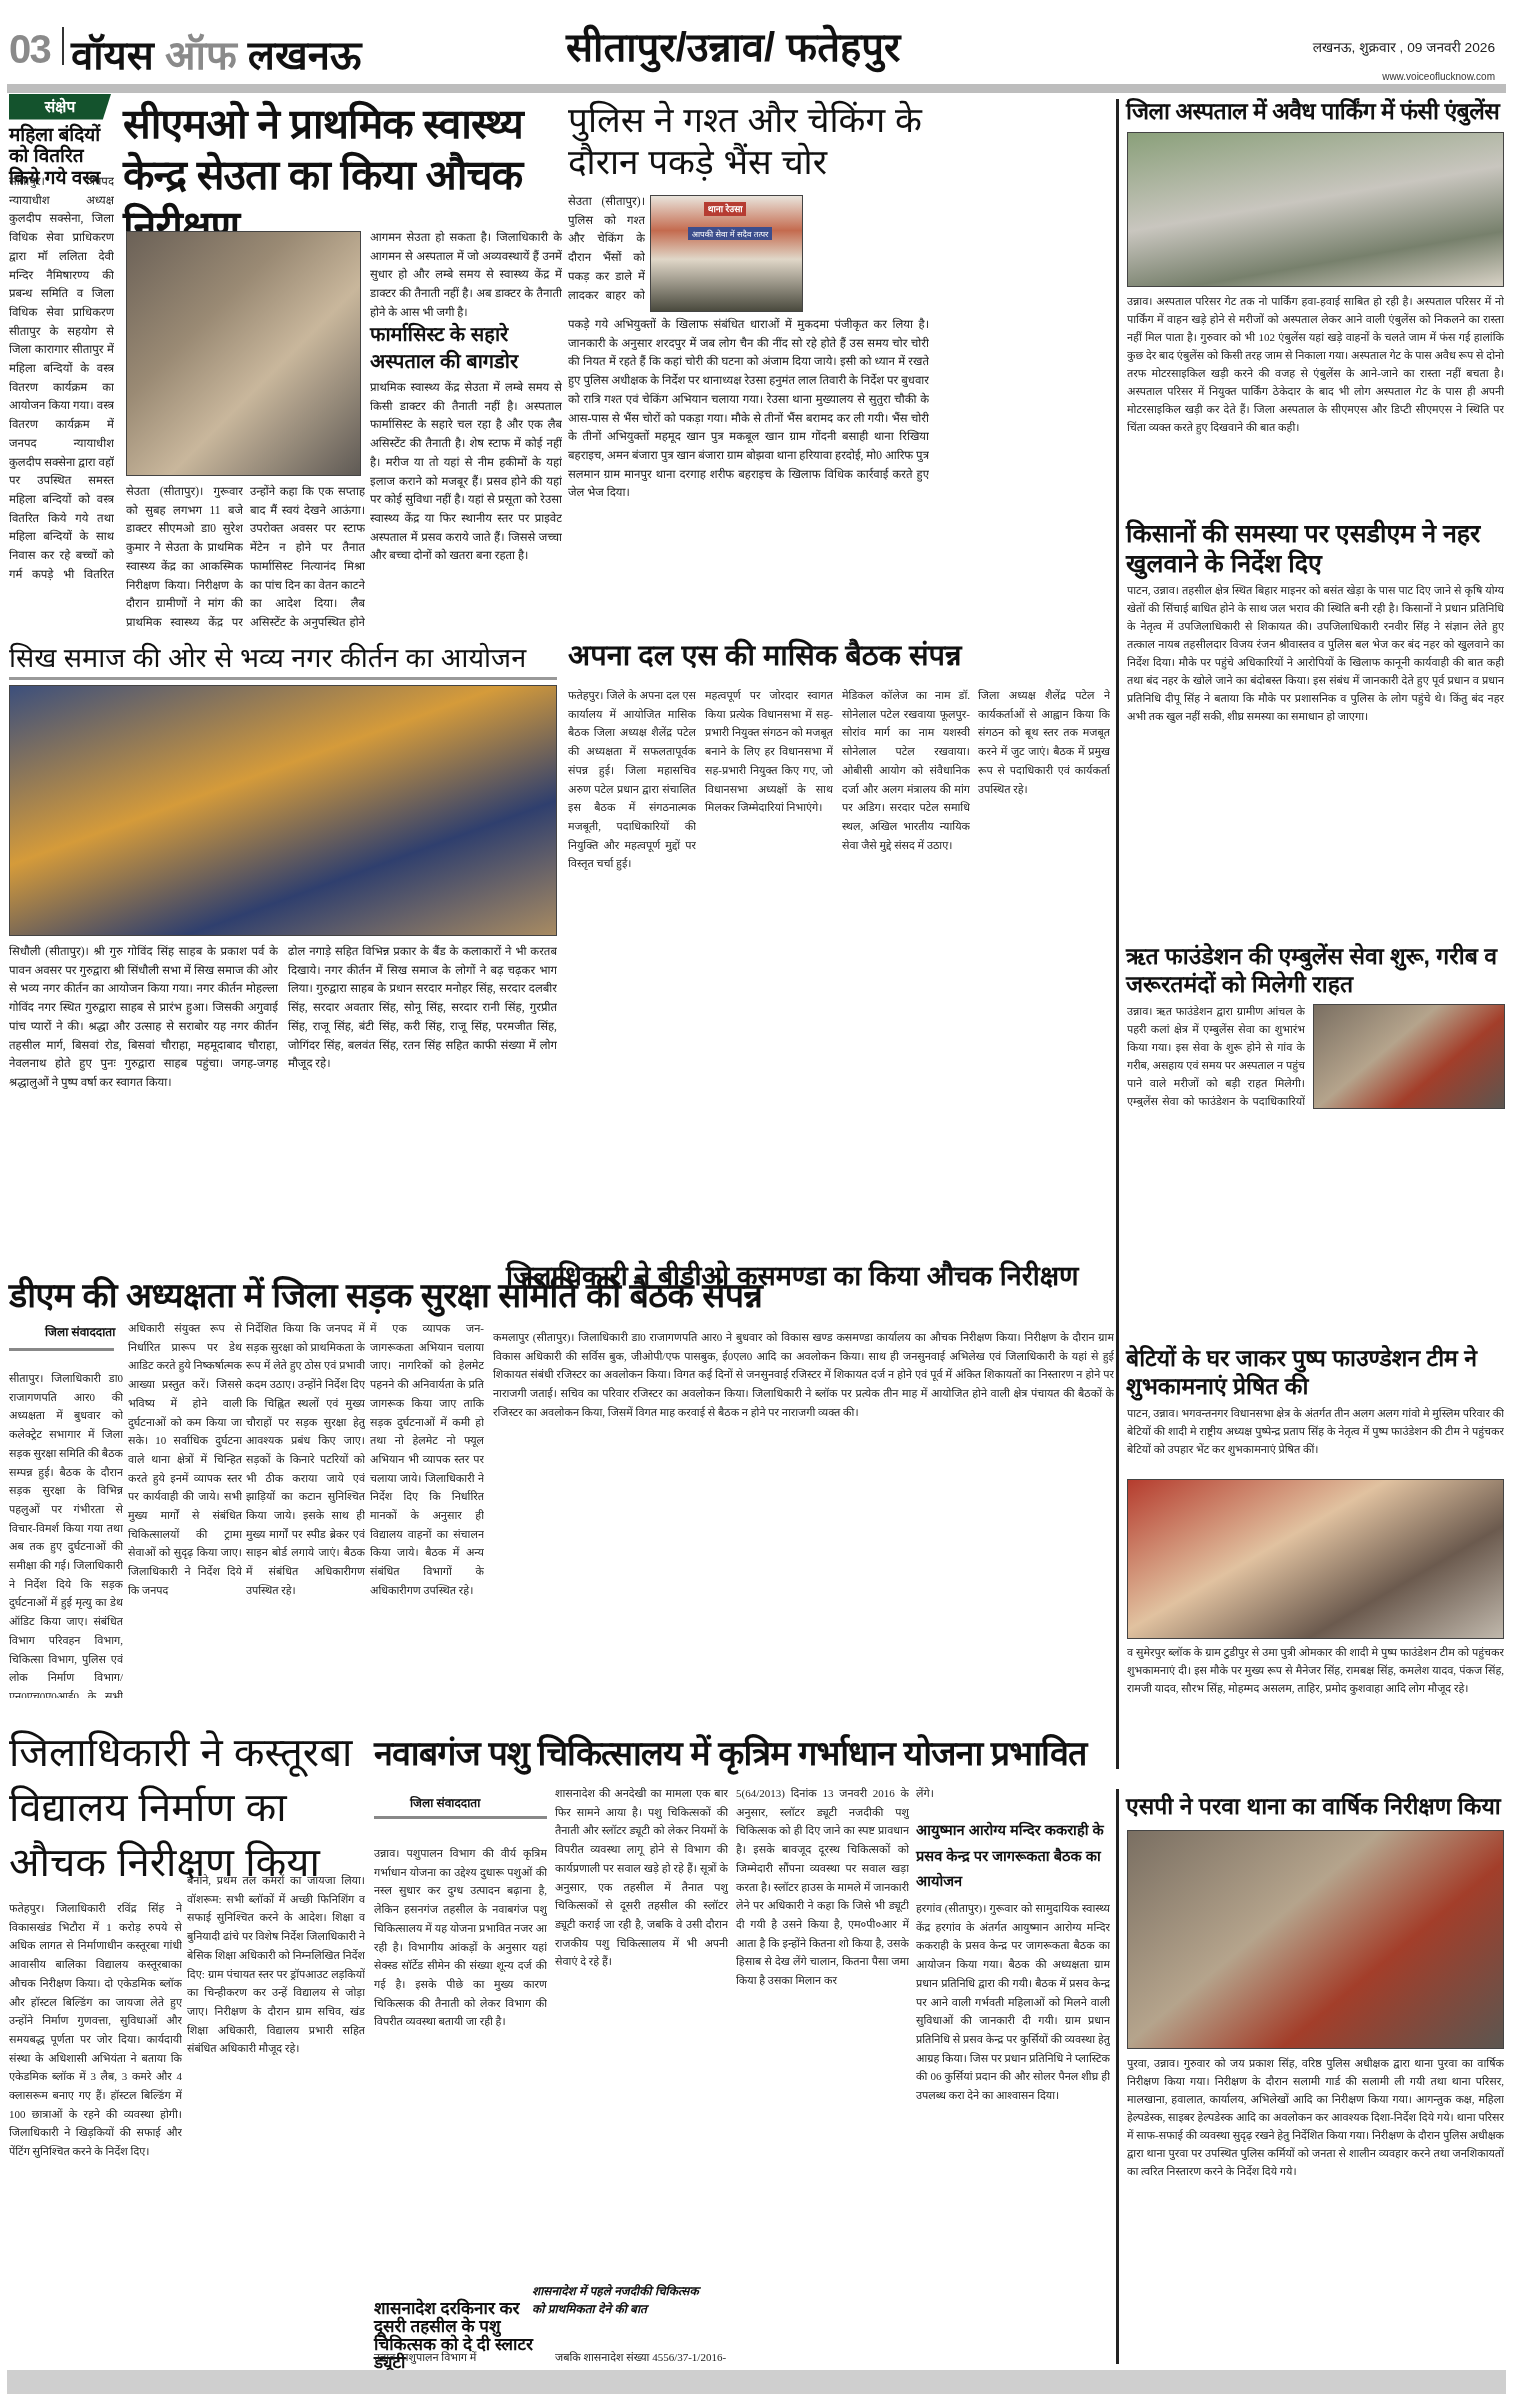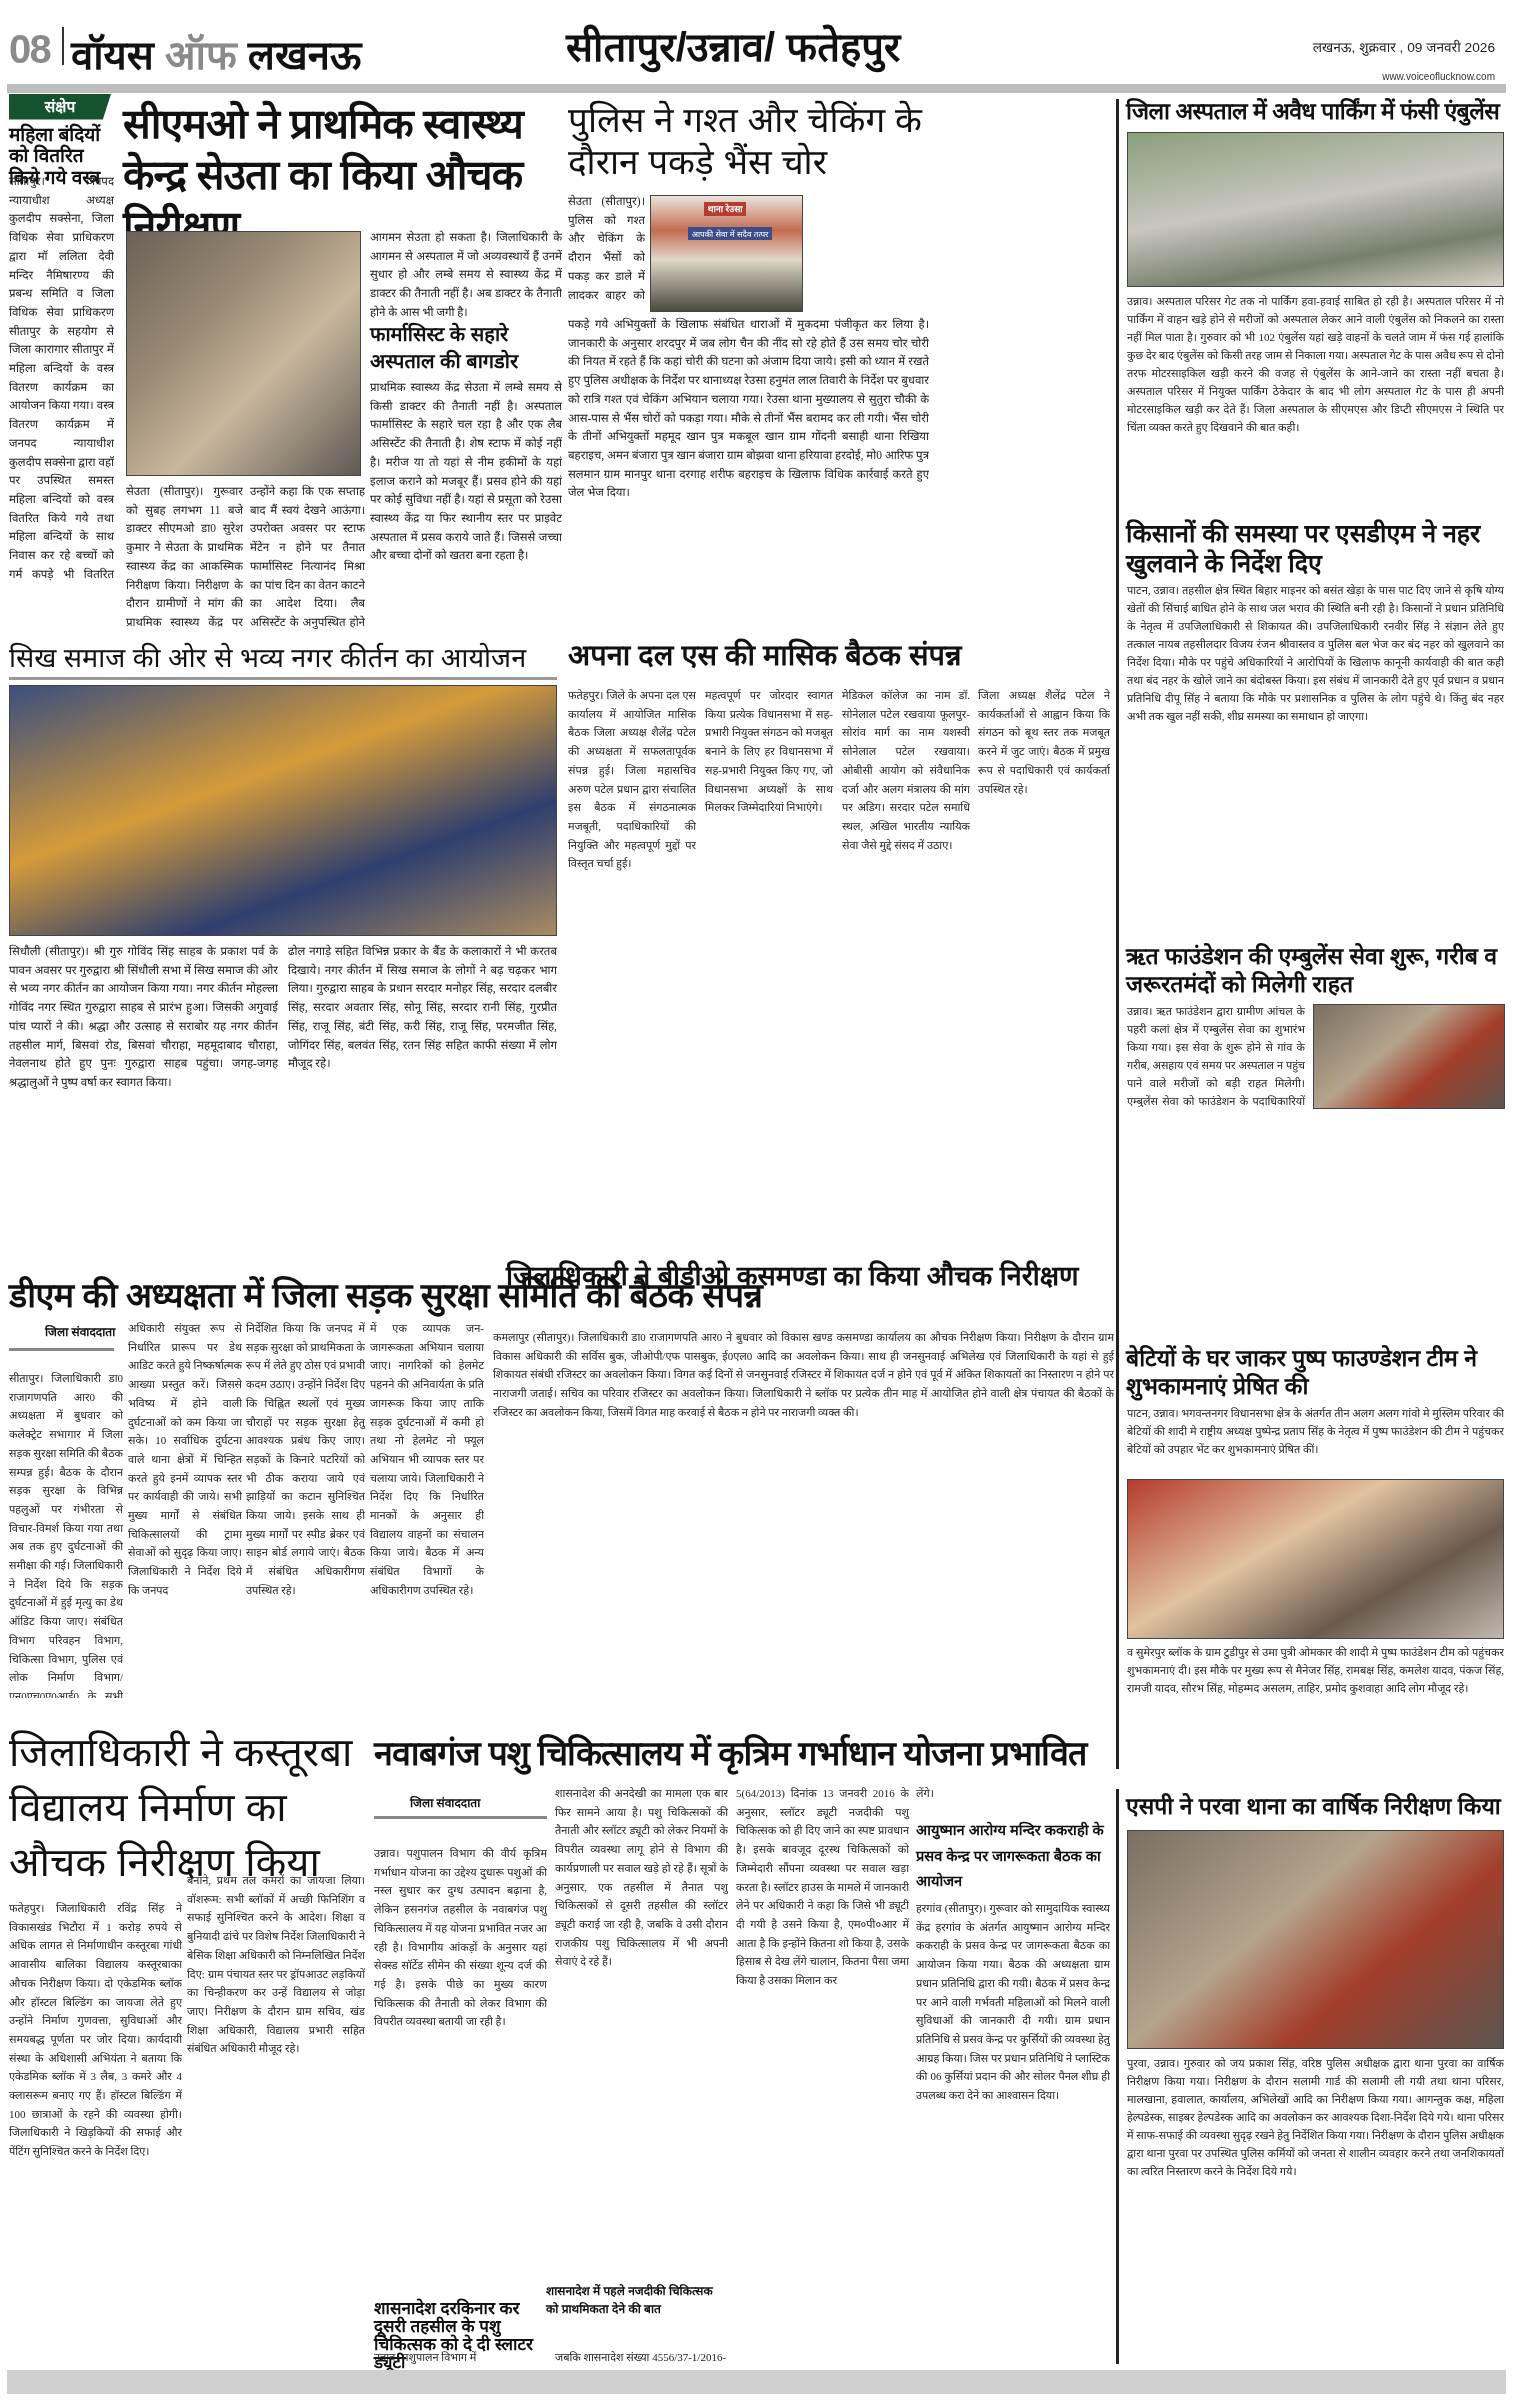--- a/index.html
+++ b/index.html
@@ -26,21 +26,21 @@
   .photo.red{background:linear-gradient(150deg,#b53c2e 0%,#e1c2a0 40%,#6b5a4e 70%,#c0b8ac 100%);}
   .photo.crowd{background:linear-gradient(140deg,#7a6f62 0%,#b5a48c 40%,#a33e2a 65%,#5c5650 100%);}
   .rule-v{background:#222;width:2.7px;}
   .rule-h{background:#888;height:2.7px;}
   .sanksh{left:9px;top:94px;width:102px;height:25.6px;background:#14532d;color:#fff;font:bold 15.5px "Liberation Sans",sans-serif;text-align:center;line-height:25.6px;clip-path:polygon(0 0,100% 0,92% 100%,0 100%);}
   .byline{font:bold 12px "Liberation Sans",sans-serif;color:#111;padding-left:36px;}
 </style>
 </head>
 <body>
 
-<div class="abs pageno">08</div>
+<div class="abs pageno">03</div>
 <div class="abs vbar"></div>
 <div class="abs paper">
   <span>वॉयस</span>
   <span class="gray">ऑफ</span>
   <span>लखनऊ</span>
 </div>
 <div class="abs region">सीतापुर/उन्नाव/ फतेहपुर</div>
 <div class="abs dateline">लखनऊ, शुक्रवार , 09 जनवरी 2026</div>
 <div class="abs site">www.voiceoflucknow.com</div>
 <div class="abs topband"></div>
@@ -115,21 +115,21 @@
 <div class="abs body" style="left:9px;top:1899px;width:173px;height:465px;font-size:11px;">फतेहपुर। जिलाधिकारी रविंद्र सिंह ने विकासखंड भिटौरा में 1 करोड़ रुपये से अधिक लागत से निर्माणाधीन कस्तूरबा गांधी आवासीय बालिका विद्यालय कस्तूरबाका औचक निरीक्षण किया। दो एकेडमिक ब्लॉक और हॉस्टल बिल्डिंग का जायजा लेते हुए उन्होंने निर्माण गुणवत्ता, सुविधाओं और समयबद्ध पूर्णता पर जोर दिया। कार्यदायी संस्था के अधिशासी अभियंता ने बताया कि एकेडमिक ब्लॉक में 3 लैब, 3 कमरे और 4 क्लासरूम बनाए गए हैं। हॉस्टल बिल्डिंग में 100 छात्राओं के रहने की व्यवस्था होगी। जिलाधिकारी ने खिड़कियों की सफाई और पेंटिंग सुनिश्चित करने के निर्देश दिए।</div>
 <div class="abs body" style="left:187px;top:1871px;width:178px;height:493px;font-size:11px;">बनाने, प्रथम तल कमरों का जायजा लिया। वॉशरूम: सभी ब्लॉकों में अच्छी फिनिशिंग व सफाई सुनिश्चित करने के आदेश। शिक्षा व बुनियादी ढांचे पर विशेष निर्देश जिलाधिकारी ने बेसिक शिक्षा अधिकारी को निम्नलिखित निर्देश दिए: ग्राम पंचायत स्तर पर ड्रॉपआउट लड़कियों का चिन्हीकरण कर उन्हें विद्यालय से जोड़ा जाए। निरीक्षण के दौरान ग्राम सचिव, खंड शिक्षा अधिकारी, विद्यालय प्रभारी सहित संबंधित अधिकारी मौजूद रहे।</div>
 
 <div class="abs h" style="left:374px;top:1734px;width:739px;font-size:34px;letter-spacing:-0.9px;">नवाबगंज पशु चिकित्सालय में कृत्रिम गर्भाधान योजना प्रभावित</div>
 <div class="abs byline" style="left:374px;top:1794px;">जिला संवाददाता</div>
 <div class="abs rule-h" style="left:374px;top:1816px;width:173px;"></div>
 <div class="abs body" style="left:374px;top:1844px;width:173px;height:456px;font-size:11px;">उन्नाव। पशुपालन विभाग की वीर्य कृत्रिम गर्भाधान योजना का उद्देश्य दुधारू पशुओं की नस्ल सुधार कर दुग्ध उत्पादन बढ़ाना है, लेकिन हसनगंज तहसील के नवाबगंज पशु चिकित्सालय में यह योजना प्रभावित नजर आ रही है। विभागीय आंकड़ों के अनुसार यहां सेक्स्ड सॉर्टेड सीमेन की संख्या शून्य दर्ज की गई है। इसके पीछे का मुख्य कारण चिकित्सक की तैनाती को लेकर विभाग की विपरीत व्यवस्था बतायी जा रही है।</div>
 <div class="abs h" style="left:374px;top:2300px;width:173px;font-size:17px;line-height:18px;">शासनादेश दरकिनार कर दूसरी तहसील के पशु चिकित्सक को दे दी स्लाटर ड्यूटी</div>
 <div class="abs body" style="left:374px;top:2348px;width:173px;height:20px;font-size:11px;">उन्नाव। पशुपालन विभाग में</div>
 <div class="abs body" style="left:555px;top:1784px;width:173px;height:493px;font-size:11px;">शासनादेश की अनदेखी का मामला एक बार फिर सामने आया है। पशु चिकित्सकों की तैनाती और स्लॉटर ड्यूटी को लेकर नियमों के विपरीत व्यवस्था लागू होने से विभाग की कार्यप्रणाली पर सवाल खड़े हो रहे हैं। सूत्रों के अनुसार, एक तहसील में तैनात पशु चिकित्सकों से दूसरी तहसील की स्लॉटर ड्यूटी कराई जा रही है, जबकि वे उसी दौरान राजकीय पशु चिकित्सालय में भी अपनी सेवाएं दे रहे हैं।</div>
-<div class="abs h" style="left:546px;top:2282px;width:173px;font-size:12px;line-height:18px;">शासनादेश में पहले नजदीकी चिकित्सक को प्राथमिकता देने की बात</div>
+<div class="abs h" style="left:532px;top:2282px;width:173px;font-size:12px;line-height:18px;font-style:italic;">शासनादेश में पहले नजदीकी चिकित्सक को प्राथमिकता देने की बात</div>
 <div class="abs body" style="left:555px;top:2348px;width:173px;height:20px;font-size:11px;">जबकि शासनादेश संख्या 4556/37-1/2016-</div>
 <div class="abs body" style="left:736px;top:1784px;width:173px;height:584px;font-size:11px;">5(64/2013) दिनांक 13 जनवरी 2016 के अनुसार, स्लॉटर ड्यूटी नजदीकी पशु चिकित्सक को ही दिए जाने का स्पष्ट प्रावधान है। इसके बावजूद दूरस्थ चिकित्सकों को जिम्मेदारी सौंपना व्यवस्था पर सवाल खड़ा करता है। स्लॉटर हाउस के मामले में जानकारी लेने पर अधिकारी ने कहा कि जिसे भी ड्यूटी दी गयी है उसने किया है, एम०पी०आर में आता है कि इन्होंने कितना शो किया है, उसके हिसाब से देख लेंगे चालान, कितना पैसा जमा किया है उसका मिलान कर</div>
 
 <div class="abs body" style="left:916px;top:1784px;width:192px;height:20px;font-size:11px;">लेंगे।</div>
 <div class="abs h" style="left:916px;top:1818px;width:196px;font-size:14.6px;line-height:25.6px;">आयुष्मान आरोग्य मन्दिर ककराही के प्रसव केन्द्र पर जागरूकता बैठक का आयोजन</div>
 <div class="abs body" style="left:916px;top:1899px;width:194px;height:470px;font-size:11px;">हरगांव (सीतापुर)। गुरूवार को सामुदायिक स्वास्थ्य केंद्र हरगांव के अंतर्गत आयुष्मान आरोग्य मन्दिर ककराही के प्रसव केन्द्र पर जागरूकता बैठक का आयोजन किया गया। बैठक की अध्यक्षता ग्राम प्रधान प्रतिनिधि द्वारा की गयी। बैठक में प्रसव केन्द्र पर आने वाली गर्भवती महिलाओं को मिलने वाली सुविधाओं की जानकारी दी गयी। ग्राम प्रधान प्रतिनिधि से प्रसव केन्द्र पर कुर्सियों की व्यवस्था हेतु आग्रह किया। जिस पर प्रधान प्रतिनिधि ने प्लास्टिक की 06 कुर्सियां प्रदान की और सोलर पैनल शीघ्र ही उपलब्ध करा देने का आश्वासन दिया।</div>
 
 <div class="abs botband"></div>
 
 

